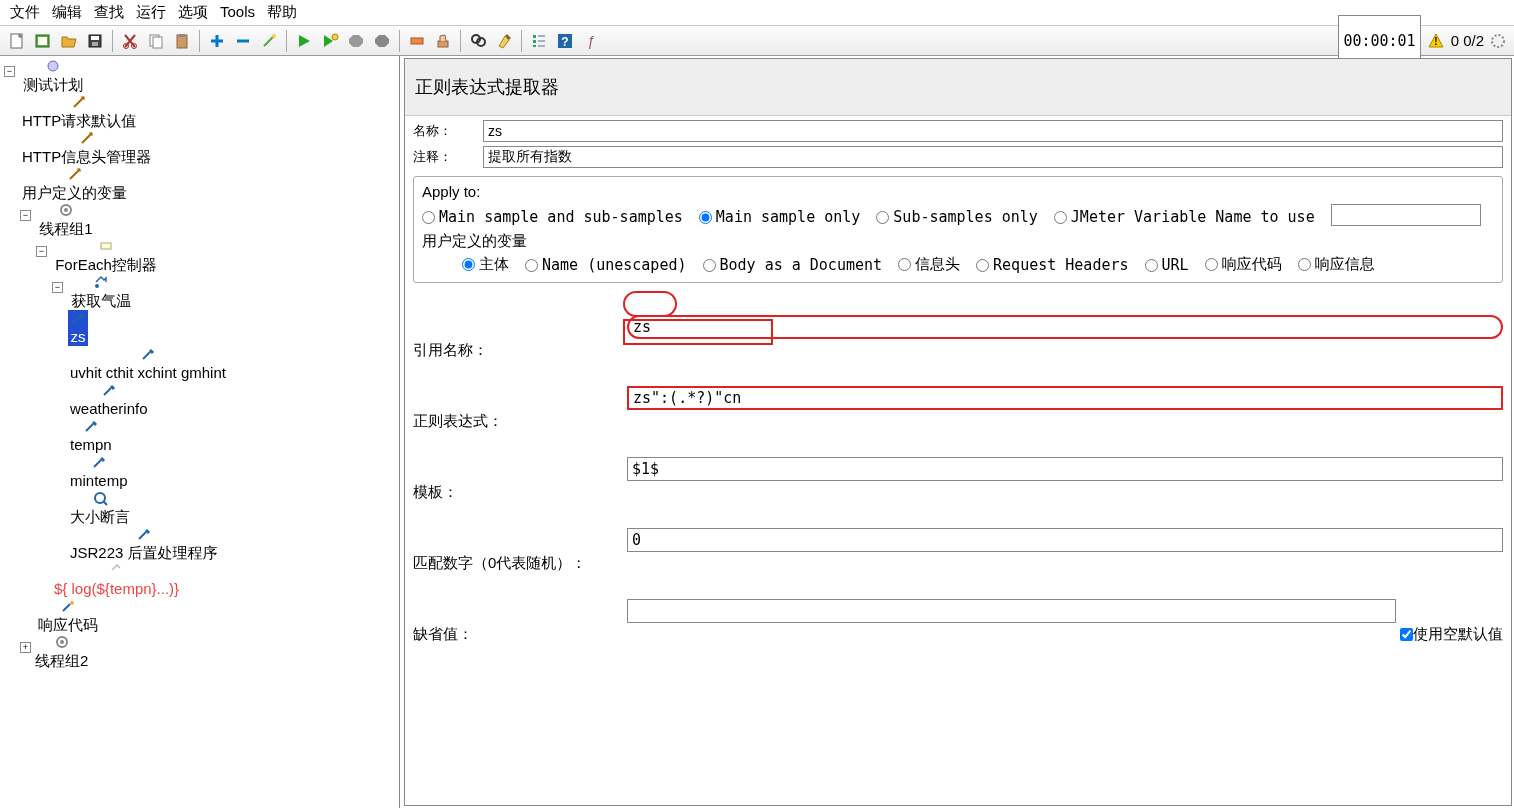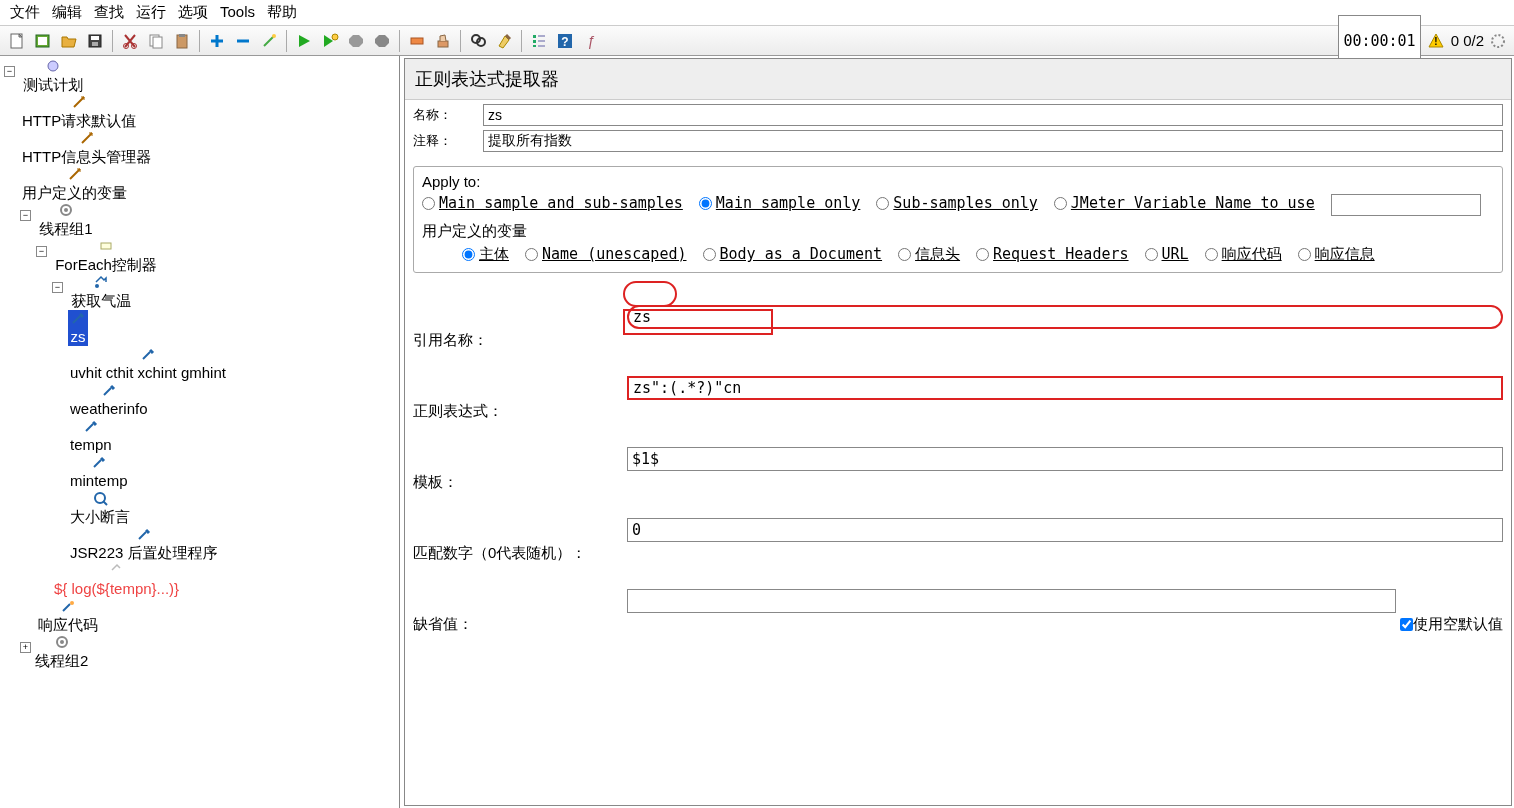--- a/index.html
+++ b/index.html
@@ -15,28 +15,28 @@
 .workspace { display: flex; height: calc(100vh - 56px); }
 .tree-panel { width: 400px; border-right: 1px solid #888; overflow: auto; background: #fff; padding: 2px; }
 .tree ul { list-style: none; padding-left: 16px; }
 .tree > ul { padding-left: 2px; }
 .tree li { white-space: nowrap; line-height: 18px; font-size: 15px; }
 .node { display: inline-flex; align-items: center; gap: 2px; padding: 0 2px; cursor: default; flex-direction: column; }
 .node.selected { background: #2050d0; color: #fff; }
 .toggle { display: inline-block; width: 11px; height: 11px; border: 1px solid #888; text-align: center; line-height: 9px; font-size: 9px; margin-right: 2px; background: #fff; cursor: pointer; }
 .ico { width: 16px; height: 16px; display: inline-block; }
 .content { flex: 1; border: 1px solid #888; margin: 2px 2px 2px 4px; display: flex; flex-direction: column; overflow: auto; }
-.title-bar { font-size: 18px; padding: 8px 10px; background: #eee; border-bottom: 1px solid #ccc; }
+.title-bar { font-size: 18px; padding: 16px 10px; background: #eee; border-bottom: 1px solid #ccc; }
 .form { padding: 4px 8px; display: flex; flex-direction: column; gap: 4px; }
 .row { display: flex; align-items: center; gap: 14px; }
 .row label.fld { width: 56px; }
 .row input[type=text] { flex: 1; border: 1px solid #888; padding: 2px 4px; font-size: 14px; height: 22px; font-family: inherit; }
-.group { border: 1px solid #aaa; border-radius: 3px; padding: 6px 8px 8px; margin-top: 10px; }
+.group { border: 1px solid #aaa; border-radius: 3px; padding: 6px 8px 8px; margin-top: 4px; }
 .group-title { font-size: 15px; margin-bottom: 4px; }
-.radios { display: flex; flex-wrap: wrap; gap: 6px 16px; align-items: flex-start; font-family: monospace; font-size: 15px; text-decoration: underline; }
+.radios { display: flex; flex-wrap: wrap; gap: 6px 16px; align-items: flex-end; font-family: monospace; font-size: 15px; }
 .radios label { display: inline-flex; align-items: center; gap: 4px; font-family: inherit; }
 .radios input[type=text]{ width: 150px; border:1px solid #888; height:22px; padding:0 4px; }
 .grid { display: grid; grid-template-columns: 210px 1fr auto; gap: 4px 4px; align-items: center; margin-top: 6px; font-size: 15px; }
 .grid label { white-space: nowrap; margin-top: 48px; }
 .grid input[type=text]{ border:1px solid #888; padding:2px 4px; height:24px; font-size:15px; width:100%; font-family:monospace; }
 .circ-red { border: 2px solid #d22 !important; border-radius: 12px; }
 .rect-red { border: 2px solid #d22 !important; }
 .chk { display:inline-flex; align-items:center; gap:0; font-size:15px; }
 svg { display:block; }
 </style>

